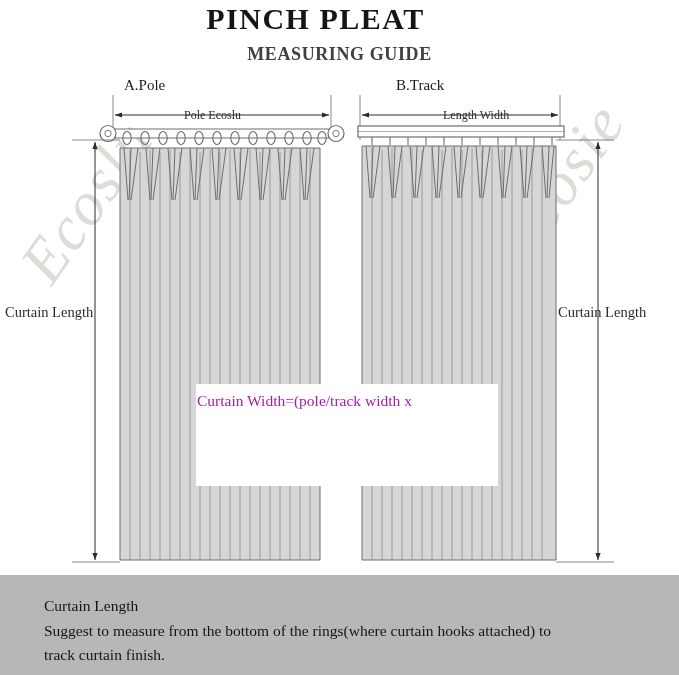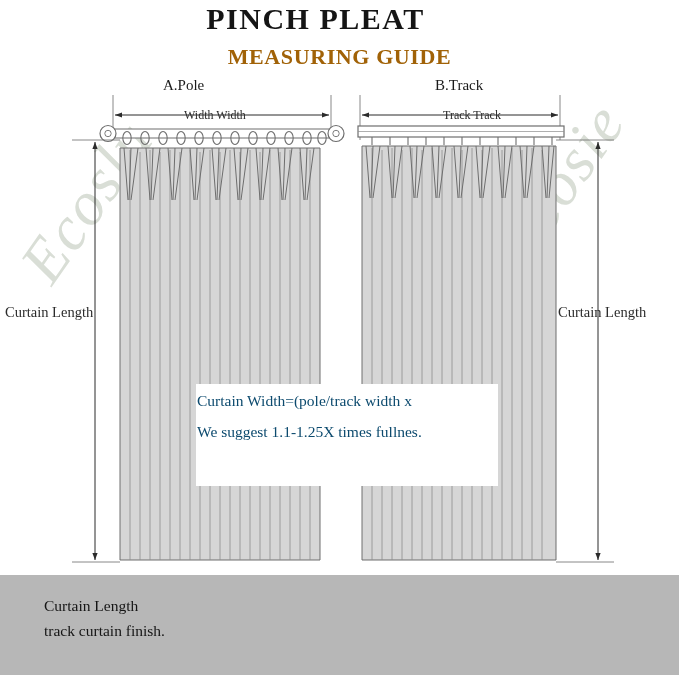--- a/index.html
+++ b/index.html
@@ -30,32 +30,31 @@
     font-weight: bold;
     letter-spacing: 1.5px;
     color: #151515;
   }
   .title-sub {
     position: absolute;
     left: 0;
     top: 44px;
     width: 679px;
     text-align: center;
-    font-size: 22px;
+    font-size: 18px;
     font-weight: bold;
     letter-spacing: 0.6px;
-    color: #a16207;
+    color: #404040;
   }
 
   .panel-label {
     position: absolute;
     font-size: 15px;
     color: #1a1a1a;
     white-space: nowrap;
-    margin-left: 39px;
   }
   .label-pole { left: 124px; top: 77px; }
   .label-track { left: 396px; top: 77px; }
 
   
   .wm {
     position: absolute;
     font-family: "Liberation Serif", serif;
     font-style: italic;
     color: #d9ded6;
@@ -92,21 +91,21 @@
     position: absolute;
     left: 196px;
     top: 384px;
     width: 300px;
     height: 100px;
     background: #ffffff;
     border: 1px solid #ffffff;
   }
   .note-line {
     font-size: 15.5px;
-    color: #0c4a6e;
+    color: #a21caf;
     line-height: 31px;
     white-space: nowrap;
   }
 
   
   .bottom-bar {
     position: absolute;
     left: 0;
     top: 575px;
     width: 679px;
@@ -295,30 +294,30 @@
         <path d="M520,146 L524,198 M527,146 L525,198 M534,146 L527,198"></path>
         <path d="M542,146 L546,198 M549,146 L547,198 M554,146 L549,198"></path>
       </g>
 
       <line x1="556" y1="140" x2="614" y2="140" stroke="#6a6a6a" stroke-width="0.8"></line>
       <line x1="556" y1="562" x2="614" y2="562" stroke="#6a6a6a" stroke-width="0.8"></line>
       <line x1="598" y1="142" x2="598" y2="560" stroke="#2b2b2b" stroke-width="1" marker-start="url(#arrE)" marker-end="url(#arrS)"></line>
     </g>
   </svg>
 
-  <div class="dim-text dim-pole-width">Width Width</div>
-  <div class="dim-text dim-track-width">Track Track</div>
+  <div class="dim-text dim-pole-width">Pole Ecoslu</div>
+  <div class="dim-text dim-track-width">Length Width</div>
 
   <div class="dim-text len-left">Curtain Length</div>
   <div class="dim-text len-right">Curtain Length</div>
 
   <div class="note-box">
     <div class="note-line">Curtain Width=(pole/track width x</div>
-    <div class="note-line">We suggest 1.1-1.25X times fullnes.</div>
   </div>
 
   <div class="bottom-bar"></div>
   <div class="bottom-inner">
     <div class="bottom-title">Curtain Length</div>
+    <div class="bottom-text">Suggest to measure from the bottom of the rings(where curtain hooks attached) to</div>
     <div class="bottom-text">track curtain finish.</div>
   </div>
 
 </div>
 
 </body></html>

